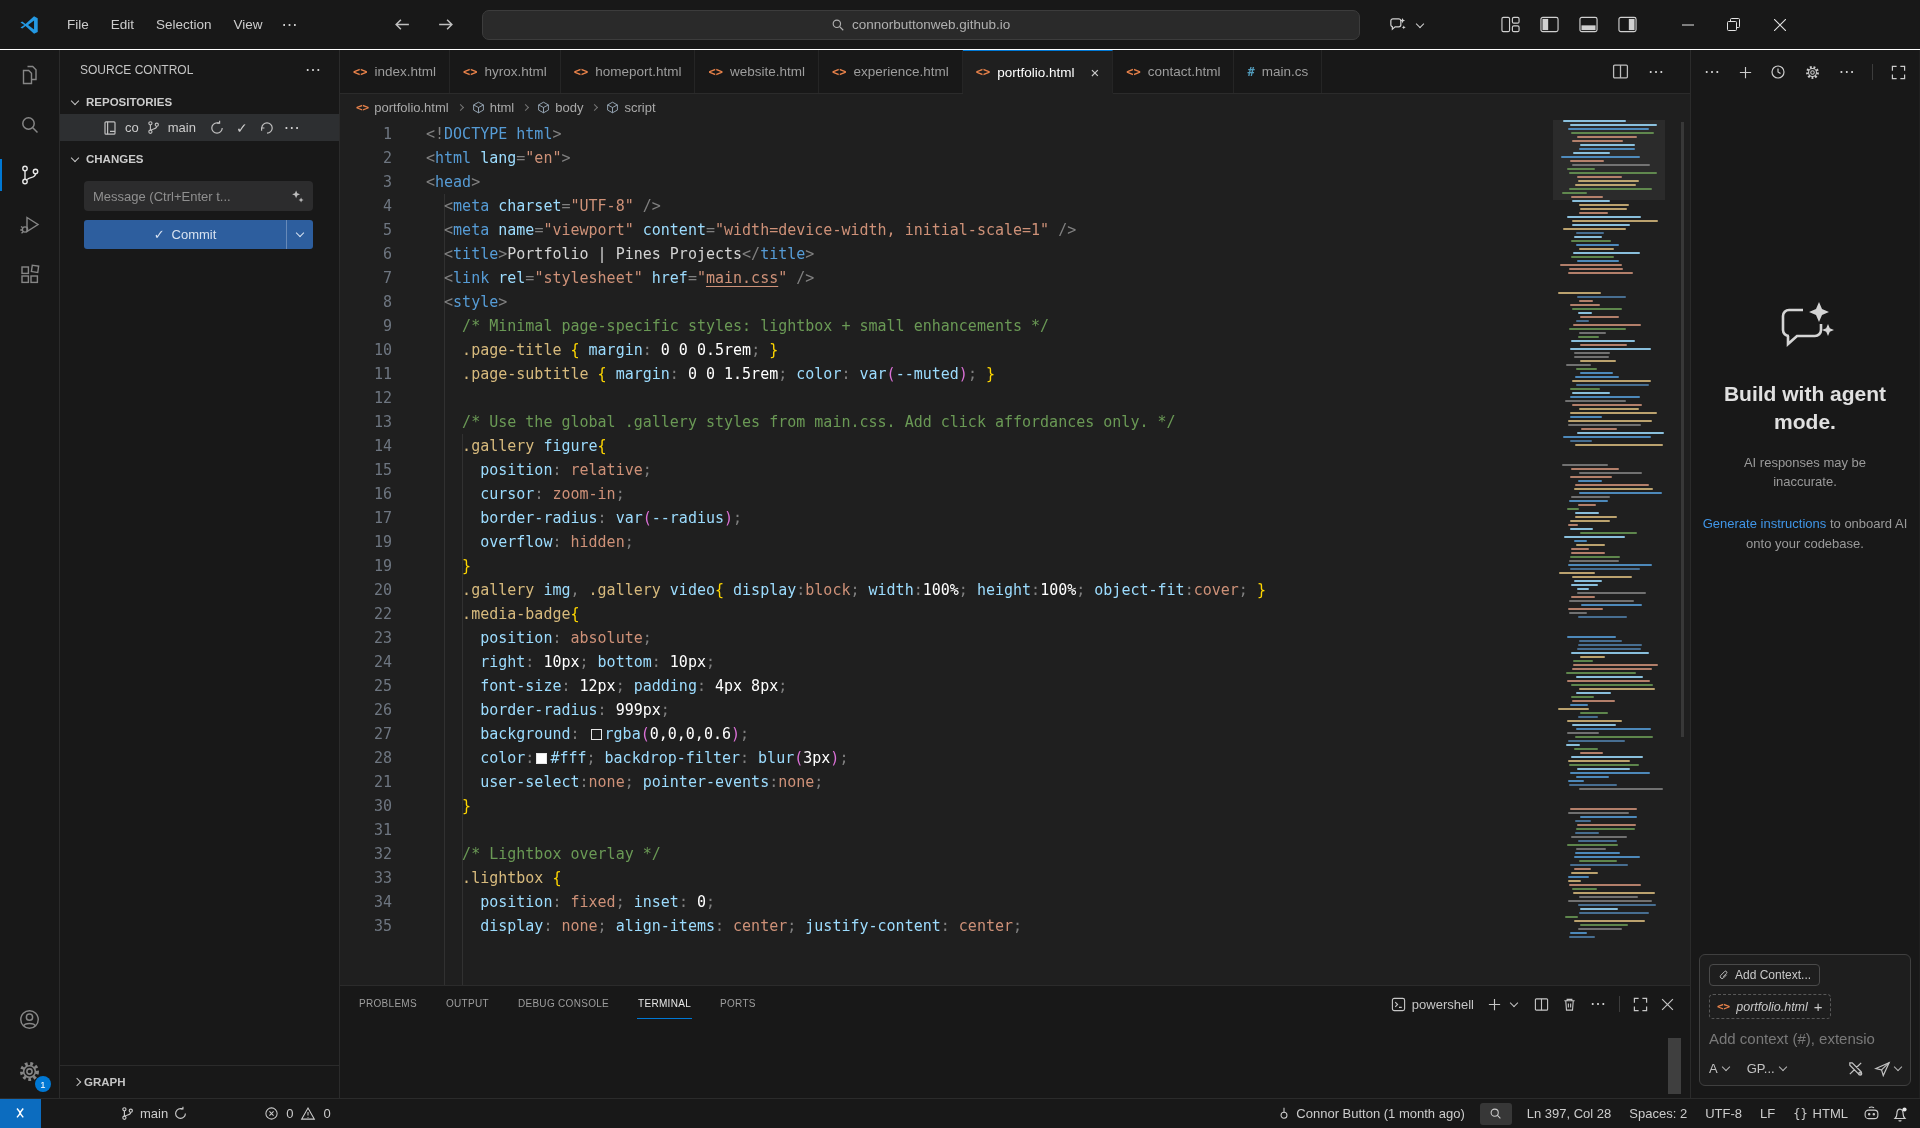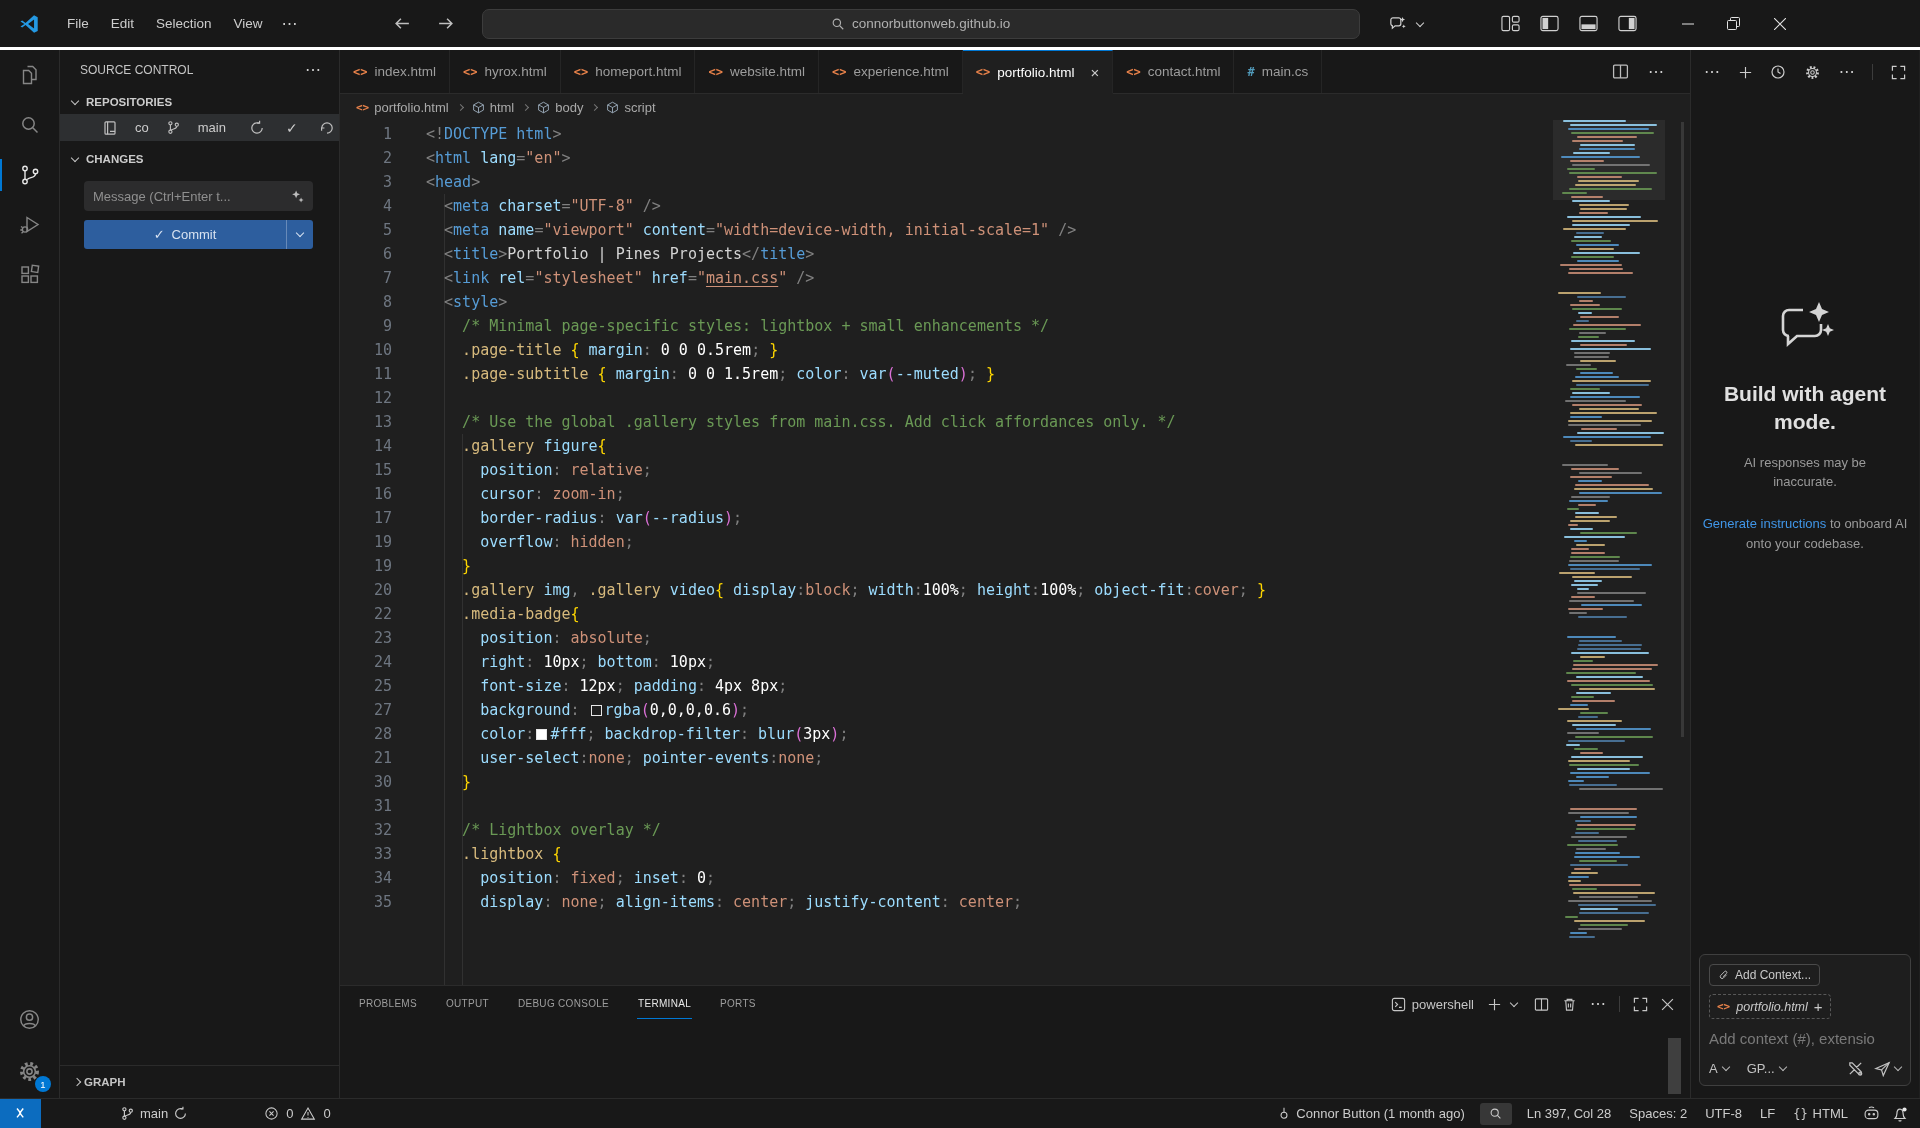--- a/index.html
+++ b/index.html
@@ -1,21 +1,21 @@
 <!DOCTYPE html>
 <html><head>
 <meta charset="utf-8">
 <style>
   * { margin:0; padding:0; box-sizing:border-box; }
   html,body { background:#101010; }
   body { font-family:"Liberation Sans", sans-serif; color:#cccccc; }
   #app { position:relative; width:1920px; height:1128px; background:#1f1f1f; overflow:hidden; }
 
   
-  #titlebar { height:50px; background:#181818; border-bottom:3px solid #ffffff; display:flex; align-items:center; }
+  #titlebar { height:50px; background:#181818; border-bottom:1px solid #ffffff; display:flex; align-items:center; }
   .vslogo { margin:0 16px 0 18px; display:flex; }
   .menu-item { padding:0 11px; font-size:13.5px; color:#cccccc; cursor:default; }
   .kebab { color:#cfcfcf; font-size:16px; line-height:1; padding:0 8px; }
   .tb-nav { display:flex; gap:26px; margin-left:88px; color:#bfbfbf; }
   .tb-search { flex:1; max-width:878px; height:30px; margin:0 28px; background:#2a2a2a; border:1px solid #3c3c3c; border-radius:7px; display:flex; align-items:center; justify-content:center; gap:7px; color:#b0b0b0; font-size:13.5px; }
   .tb-right { display:flex; align-items:center; gap:20px; margin-right:28px; color:#d0d0d0; }
   .win-btn { width:46px; height:50px; display:flex; align-items:center; justify-content:center; color:#e3e3e3; }
 
   
   #main { display:flex; height:1048px; }
@@ -29,21 +29,21 @@
   .badge { position:absolute; right:8px; bottom:6px; background:#0078d4; color:#fff; font-size:9.5px; min-width:16px; height:16px; border-radius:8px; display:flex; align-items:center; justify-content:center; }
 
   
   #sidebar { width:280px; background:#181818; border-right:1px solid #2b2b2b; display:flex; flex-direction:column; }
   .sb-header { height:40px; display:flex; align-items:center; padding:0 10px 0 20px; font-size:12px; color:#c5c5c5; flex:0 0 auto; }
   .sb-header .kebab { margin-left:auto; }
   .sb-sec { height:24px; display:flex; align-items:center; gap:4px; padding:0 6px; font-size:11.5px; font-weight:bold; color:#cccccc; }
   .chev { width:6px; height:6px; border-right:1.3px solid #c5c5c5; border-bottom:1.3px solid #c5c5c5; display:inline-block; }
   .chev.down { transform:rotate(45deg); margin:-2px 4px 0 6px; }
   .chev.right { transform:rotate(-45deg); margin:0 4px 0 8px; }
-  .repo-row { height:27px; background:#2d2f31; display:flex; align-items:center; gap:17px; padding-left:42px; font-size:13px; color:#cccccc; }
+  .repo-row { height:27px; background:#2d2f31; display:flex; align-items:center; gap:7px; padding-left:42px; font-size:13px; color:#cccccc; }
   .repo-row .ri { display:flex; color:#c0c0c0; }
   .msg-input { margin:10px 26px 0 24px; height:30px; background:#2c2c2d; border-radius:4px; display:flex; align-items:center; padding:0 8px 0 9px; }
   .msg-input .ph { color:#8f8f8f; font-size:13px; flex:1; white-space:nowrap; overflow:hidden; }
   .commit-btn { margin:9px 26px 0 24px; height:29px; background:#2d5e9e; border-radius:3px; display:flex; align-items:stretch; color:#d7e2f1; font-size:13px; }
   .commit-main { flex:1; display:flex; align-items:center; justify-content:center; gap:7px; }
   .commit-drop { width:27px; border-left:1px solid rgba(255,255,255,.28); display:flex; align-items:center; justify-content:center; }
   .commit-drop .chev { border-color:#d7e2f1; transform:rotate(45deg); margin-top:-3px; }
   .graph-row { margin-top:auto; border-top:1px solid #2b2b2b; height:33px; display:flex; align-items:center; font-size:11.5px; font-weight:bold; color:#c5c5c5; padding:0 6px; }
 
   
@@ -434,20 +434,21 @@
             <div class="cl"><div class="ln">15</div><div class="lt"><span class="tk-pr">      position</span><span class="tk-pn">: </span><span class="tk-vl">relative</span><span class="tk-pn">;</span></div></div>
             <div class="cl"><div class="ln">16</div><div class="lt"><span class="tk-pr">      cursor</span><span class="tk-pn">: </span><span class="tk-vl">zoom-in</span><span class="tk-pn">;</span></div></div>
             <div class="cl"><div class="ln">17</div><div class="lt"><span class="tk-pr">      border-radius</span><span class="tk-pn">: </span><span class="tk-fn">var</span><span class="tk-pa">(</span><span class="tk-at">--radius</span><span class="tk-pa">)</span><span class="tk-pn">;</span></div></div>
             <div class="cl"><div class="ln">19</div><div class="lt"><span class="tk-pr">      overflow</span><span class="tk-pn">: </span><span class="tk-vl">hidden</span><span class="tk-pn">;</span></div></div>
             <div class="cl"><div class="ln">19</div><div class="lt"><span class="tk-br">    }</span></div></div>
             <div class="cl"><div class="ln">20</div><div class="lt"><span class="tk-se">    .gallery</span><span class="tk-el"> img</span><span class="tk-pn">,</span><span class="tk-se"> .gallery</span><span class="tk-el"> video</span><span class="tk-br">{</span><span class="tk-pr"> display</span><span class="tk-pn">:</span><span class="tk-vl">block</span><span class="tk-pn">; </span><span class="tk-pr">width</span><span class="tk-pn">:</span><span class="tk-nu">100%</span><span class="tk-pn">; </span><span class="tk-pr">height</span><span class="tk-pn">:</span><span class="tk-nu">100%</span><span class="tk-pn">; </span><span class="tk-pr">object-fit</span><span class="tk-pn">:</span><span class="tk-vl">cover</span><span class="tk-pn">; </span><span class="tk-br">}</span></div></div>
             <div class="cl"><div class="ln">22</div><div class="lt"><span class="tk-se">    .media-badge</span><span class="tk-br">{</span></div></div>
             <div class="cl"><div class="ln">23</div><div class="lt"><span class="tk-pr">      position</span><span class="tk-pn">: </span><span class="tk-vl">absolute</span><span class="tk-pn">;</span></div></div>
             <div class="cl"><div class="ln">24</div><div class="lt"><span class="tk-pr">      right</span><span class="tk-pn">: </span><span class="tk-nu">10px</span><span class="tk-pn">; </span><span class="tk-pr">bottom</span><span class="tk-pn">: </span><span class="tk-nu">10px</span><span class="tk-pn">;</span></div></div>
             <div class="cl"><div class="ln">25</div><div class="lt"><span class="tk-pr">      font-size</span><span class="tk-pn">: </span><span class="tk-nu">12px</span><span class="tk-pn">; </span><span class="tk-pr">padding</span><span class="tk-pn">: </span><span class="tk-nu">4px 8px</span><span class="tk-pn">;</span></div></div>
+            <div class="cl"><div class="ln">26</div><div class="lt"><span class="tk-pr">      border-radius</span><span class="tk-pn">: </span><span class="tk-nu">999px</span><span class="tk-pn">;</span></div></div>
             <div class="cl"><div class="ln">27</div><div class="lt"><span class="tk-pr">      background</span><span class="tk-pn">: </span><span class="swatch swo"></span><span class="tk-fn">rgba</span><span class="tk-pa">(</span><span class="tk-nu">0,0,0,0.6</span><span class="tk-pa">)</span><span class="tk-pn">;</span></div></div>
             <div class="cl"><div class="ln">28</div><div class="lt"><span class="tk-pr">      color</span><span class="tk-pn">:</span><span class="swatch sww"></span><span class="tk-at">#fff</span><span class="tk-pn">; </span><span class="tk-pr">backdrop-filter</span><span class="tk-pn">: </span><span class="tk-fn">blur</span><span class="tk-pa">(</span><span class="tk-nu">3px</span><span class="tk-pa">)</span><span class="tk-pn">;</span></div></div>
             <div class="cl"><div class="ln">21</div><div class="lt"><span class="tk-pr">      user-select</span><span class="tk-pn">:</span><span class="tk-vl">none</span><span class="tk-pn">; </span><span class="tk-pr">pointer-events</span><span class="tk-pn">:</span><span class="tk-vl">none</span><span class="tk-pn">;</span></div></div>
             <div class="cl"><div class="ln">30</div><div class="lt"><span class="tk-br">    }</span></div></div>
             <div class="cl"><div class="ln">31</div><div class="lt"></div></div>
             <div class="cl"><div class="ln">32</div><div class="lt"><span class="tk-cm">    /* Lightbox overlay */</span></div></div>
             <div class="cl"><div class="ln">33</div><div class="lt"><span class="tk-se">    .lightbox</span><span class="tk-br"> {</span></div></div>
             <div class="cl"><div class="ln">34</div><div class="lt"><span class="tk-pr">      position</span><span class="tk-pn">: </span><span class="tk-vl">fixed</span><span class="tk-pn">; </span><span class="tk-pr">inset</span><span class="tk-pn">: </span><span class="tk-nu">0</span><span class="tk-pn">;</span></div></div>
             <div class="cl"><div class="ln">35</div><div class="lt"><span class="tk-pr">      display</span><span class="tk-pn">: </span><span class="tk-vl">none</span><span class="tk-pn">; </span><span class="tk-pr">align-items</span><span class="tk-pn">: </span><span class="tk-vl">center</span><span class="tk-pn">; </span><span class="tk-pr">justify-content</span><span class="tk-pn">: </span><span class="tk-vl">center</span><span class="tk-pn">;</span></div></div>
           </div>

